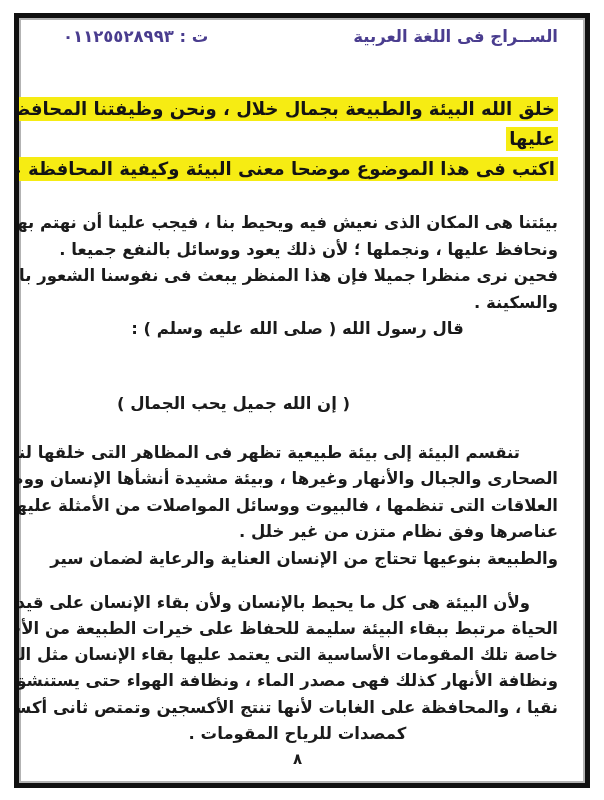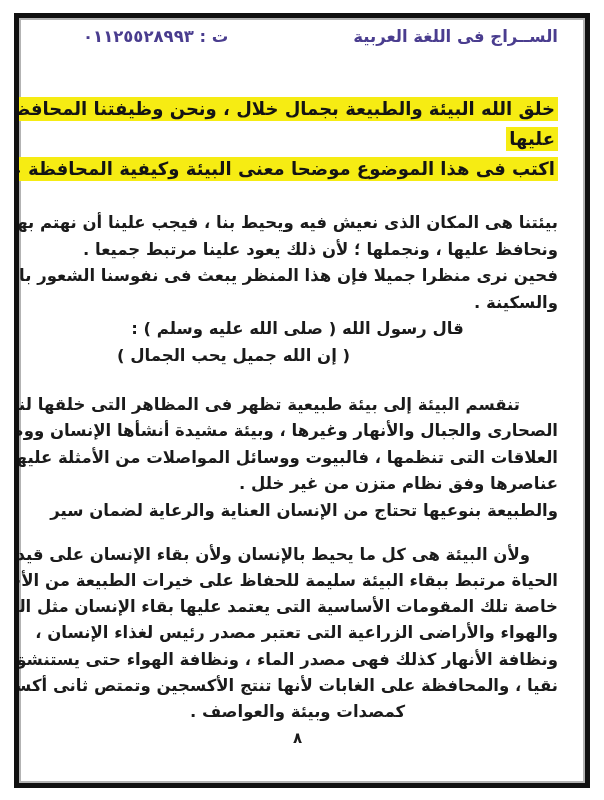--- a/index.html
+++ b/index.html
@@ -40,21 +40,21 @@
     display: flex;
     justify-content: space-between;
     align-items: flex-start;
     margin-top: 8px;
     color: #4a3d8f;
     font-weight: bold;
     font-size: 16.5px;
     line-height: 22px;
   }
   .header-row .phone {
-    margin-left: 46px;
+    margin-left: 26px;
     letter-spacing: 0.5px;
   }
   .title-block {
     margin-top: 46px;
     font-size: 18px;
     font-weight: bold;
     color: #141414;
     line-height: 30px;
   }
   .title-line { white-space: nowrap; }
@@ -63,21 +63,21 @@
     padding: 1px 3px 2px 3px;
   }
   .para {
     font-size: 16.5px;
     font-weight: bold;
     color: #1b1b1b;
   }
   .para .line { white-space: nowrap; }
   .p1 { margin-top: 26px; line-height: 26.6px; }
   .quote { line-height: 26.6px; text-align: center; }
-  .quote .q2 { padding-right: 128px; }
+  .quote .q2 { padding-right: 128px; margin-top: 48px; }
   .p2 { margin-top: 22px; line-height: 26.6px; }
   .p3 { margin-top: 17px; line-height: 26.3px; text-align: center; }
   .indent-lg { text-indent: 38px; }
   .indent-sm { text-indent: 28px; }
   .page-num {
     margin-top: 3px;
     text-align: center;
     font-size: 15px;
     font-weight: bold;
     color: #1b1b1b;
@@ -96,21 +96,21 @@
       </div>
 
       <div class="title-block">
         <div class="title-line"><span class="hl">خلق الله البيئة والطبيعة بجمال خلال ، ونحن وظيفتنا المحافظة</span></div>
         <div class="title-line"><span class="hl">عليها</span></div>
         <div class="title-line"><span class="hl">اكتب فى هذا الموضوع موضحا معنى البيئة وكيفية المحافظة عليها</span></div>
       </div>
 
       <div class="para p1">
         <div class="line">بيئتنا هى المكان الذى نعيش فيه ويحيط بنا ، فيجب علينا أن نهتم بها</div>
-        <div class="line">ونحافظ عليها ، ونجملها ؛ لأن ذلك يعود علينا مرتبط جميعا .</div>
+        <div class="line">ونحافظ عليها ، ونجملها ؛ لأن ذلك يعود ووسائل بالنفع جميعا .</div>
         <div class="line">فحين نرى منظرا جميلا فإن هذا المنظر يبعث فى نفوسنا الشعور بالراحة</div>
         <div class="line">والسكينة .</div>
       </div>
 
       <div class="para quote">
         <div class="line">قال رسول الله ( صلى الله عليه وسلم ) :</div>
         <div class="line q2">( إن الله جميل يحب الجمال )</div>
       </div>
 
       <div class="para p2">
@@ -118,23 +118,22 @@
         <div class="line">الصحارى والجبال والأنهار وغيرها ، وبيئة مشيدة أنشأها الإنسان ووضع</div>
         <div class="line">العلاقات التى تنظمها ، فالبيوت ووسائل المواصلات من الأمثلة عليها</div>
         <div class="line">عناصرها وفق نظام متزن من غير خلل .</div>
         <div class="line">والطبيعة بنوعيها تحتاج من الإنسان العناية والرعاية لضمان سير</div>
       </div>
 
       <div class="para p3">
         <div class="line indent-sm">ولأن البيئة هى كل ما يحيط بالإنسان ولأن بقاء الإنسان على قيد</div>
         <div class="line">الحياة مرتبط ببقاء البيئة سليمة للحفاظ على خيرات الطبيعة من الأخطار</div>
         <div class="line">خاصة تلك المقومات الأساسية التى يعتمد عليها بقاء الإنسان مثل الماء</div>
-        <div class="line">والهواء والأراضى الزراعية التى تعتبر مصدر رئيس لغذاء الإنسان ،</div>
         <div class="line">ونظافة الأنهار كذلك فهى مصدر الماء ، ونظافة الهواء حتى يستنشق هوءا</div>
         <div class="line">نقيا ، والمحافظة على الغابات لأنها تنتج الأكسجين وتمتص ثانى أكسيد</div>
-        <div class="line">كمصدات وبيئة والعواصف .</div>
+        <div class="line">كمصدات للرياح المقومات .</div>
       </div>
 
       <div class="page-num">٨</div>
 
     </div>
   </div>
 </div>
 
 </body></html>

